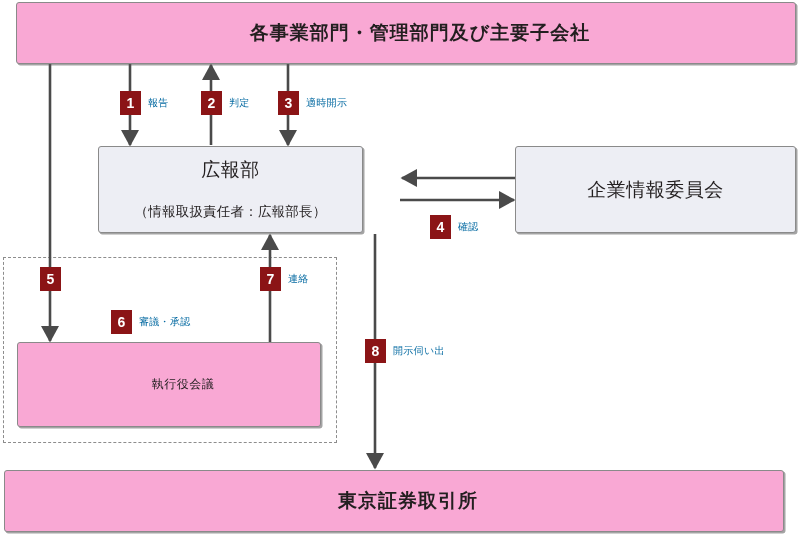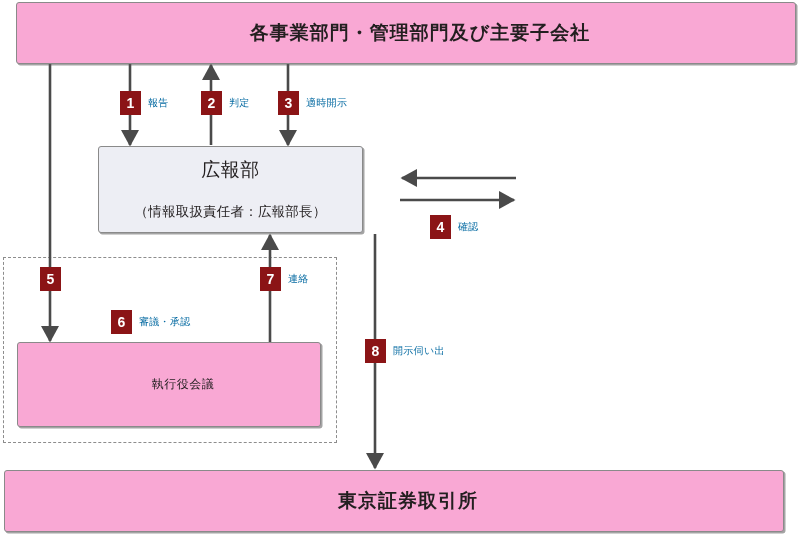--- a/index.html
+++ b/index.html
@@ -149,20 +149,23 @@
 
   <div class="box cream" style="left:16px; top:2px; width:780px; height:62px;">
     <div class="box-title">各事業部門・管理部門及び主要子会社</div>
   </div>
 
   <div class="box blue" style="left:98px; top:146px; width:265px; height:87px;">
     <div class="box-title thin">広報部</div>
     <div class="box-sub">（情報取扱責任者：広報部長）</div>
   </div>
 
+  <div class="box blue" style="left:515px; top:146px; width:281px; height:87px;">
+    <div class="box-title thin">企業情報委員会</div>
+  </div>
 
   <div class="box cream" style="left:17px; top:342px; width:304px; height:85px;">
     <div class="box-line">執行役会議</div>
   </div>
 
   <div class="box cream" style="left:4px; top:470px; width:780px; height:62px;">
     <div class="box-title">東京証券取引所</div>
   </div>
 
   <div class="step" style="left:120px; top:91px;">

